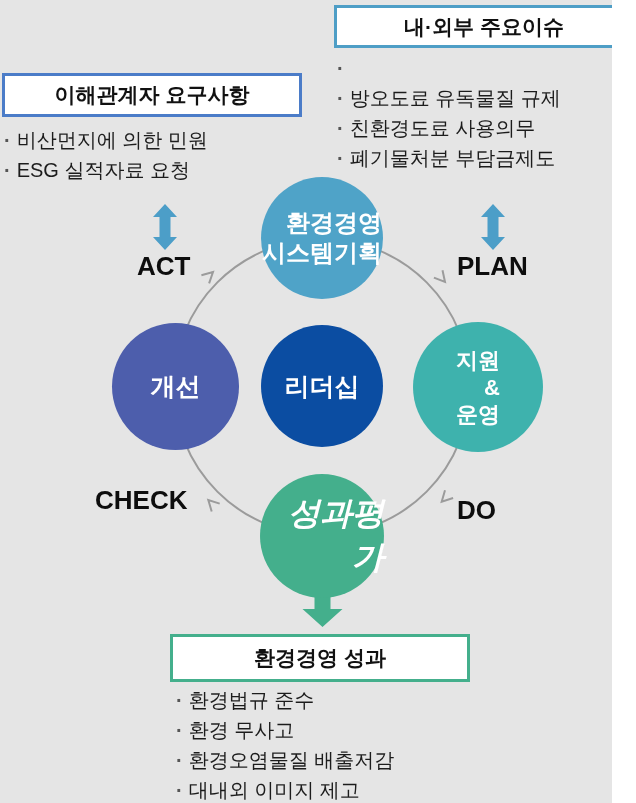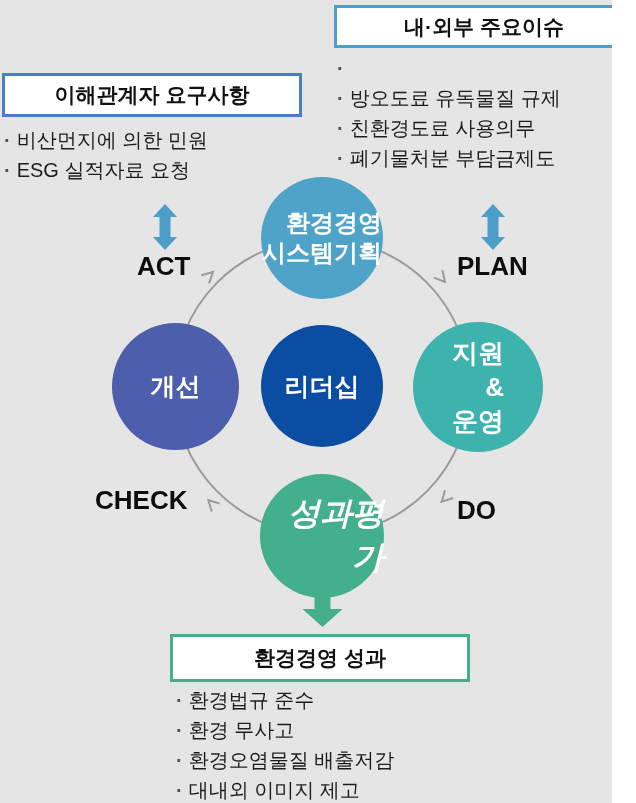--- a/index.html
+++ b/index.html
@@ -29,21 +29,21 @@
 
   
   .circle {
     position:absolute; border-radius:50%;
     display:flex; align-items:center; justify-content:center;
     color:#ffffff; font-weight:bold; text-align:right; white-space:pre-line;
   }
   #c-plan    { left:261px; top:177px; width:122px; height:122px; font-size:24px; line-height:30px; }
   #c-improve { left:112px; top:323px; width:127px; height:127px; font-size:25px; }
   #c-leader  { left:261px; top:325px; width:122px; height:122px; font-size:25px; }
-  #c-support { left:413px; top:322px; width:130px; height:130px; font-size:26px; line-height:34px; }
+  #c-support { left:413px; top:322px; width:130px; height:130px; font-size:22px; line-height:27px; }
   #c-eval    { left:260px; top:474px; width:124px; height:124px; font-size:32px;font-style:italic; }
 
   
   .phase { position:absolute; font-weight:bold; font-size:26px; color:#0d0d0d; }
   #ph-act   { left:137px; top:251px; }
   #ph-plan  { left:457px; top:251px; }
   #ph-check { left:95px;  top:485px; }
   #ph-do    { left:457px; top:485px;margin-top:10px; }
 </style>
 </head>

